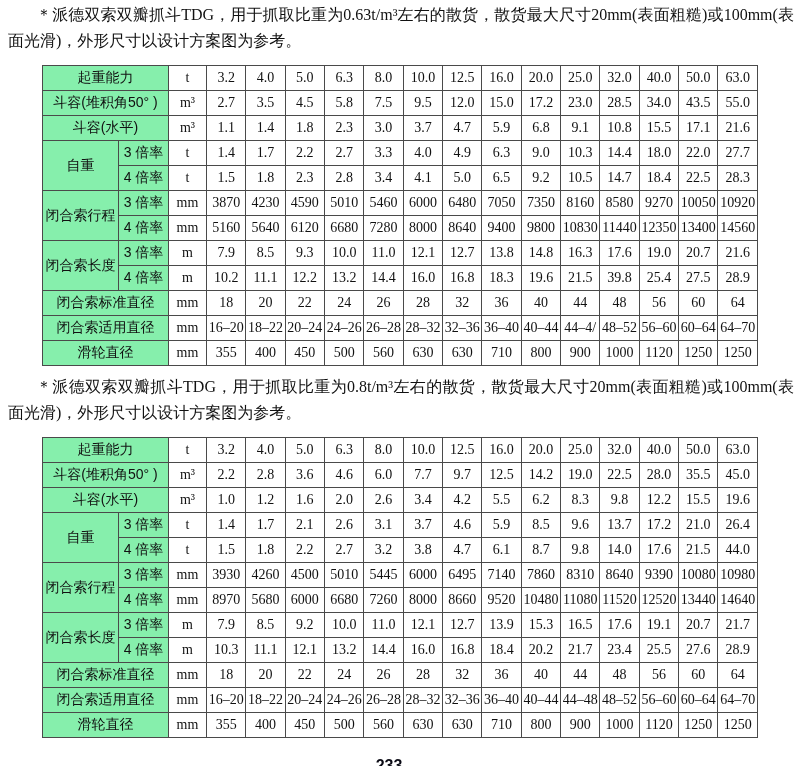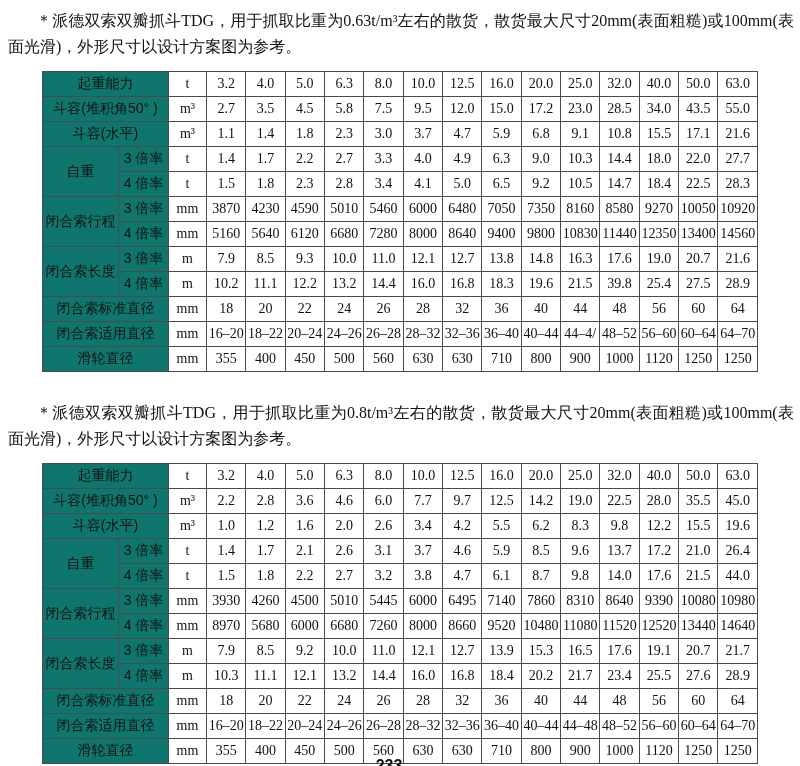--- a/index.html
+++ b/index.html
@@ -6,34 +6,34 @@
   body{
     width:800px;height:766px;position:relative;overflow:hidden;
     background:#ffffff;color:#111;
     font-family:"Liberation Serif","DejaVu Serif",serif;
   }
   .intro{
     margin:0;padding:0 6px 0 8px;
     font-size:16px;line-height:26px;
     text-align:justify;text-indent:28px;
   }
-  #intro-1{padding-top:8px;}
-  #intro-2{margin-top:28px;}
+  #intro-1{padding-top:2px;}
+  #intro-2{margin-top:8px;}
   .spec-table{
     border-collapse:collapse;table-layout:fixed;
     width:716px;margin:11px 0 0 42px;
   }
   .spec-table td{
     border:1px solid #4a4a4a;
     height:24px;padding:0 1px;
     text-align:center;vertical-align:middle;
     font-size:14px;white-space:nowrap;overflow:hidden;
   }
   .lbl{
-    background:#0f766e;
+    background:#86efac;
     font-family:"Liberation Sans","DejaVu Sans",sans-serif;
     font-size:14px;
   }
   .unit,.val{
     background:#ffffff;
     font-family:"Liberation Serif","DejaVu Serif",serif;
     font-size:14px;
   }
   .footer-page{
     position:absolute;left:0;bottom:0;width:800px;height:8px;

